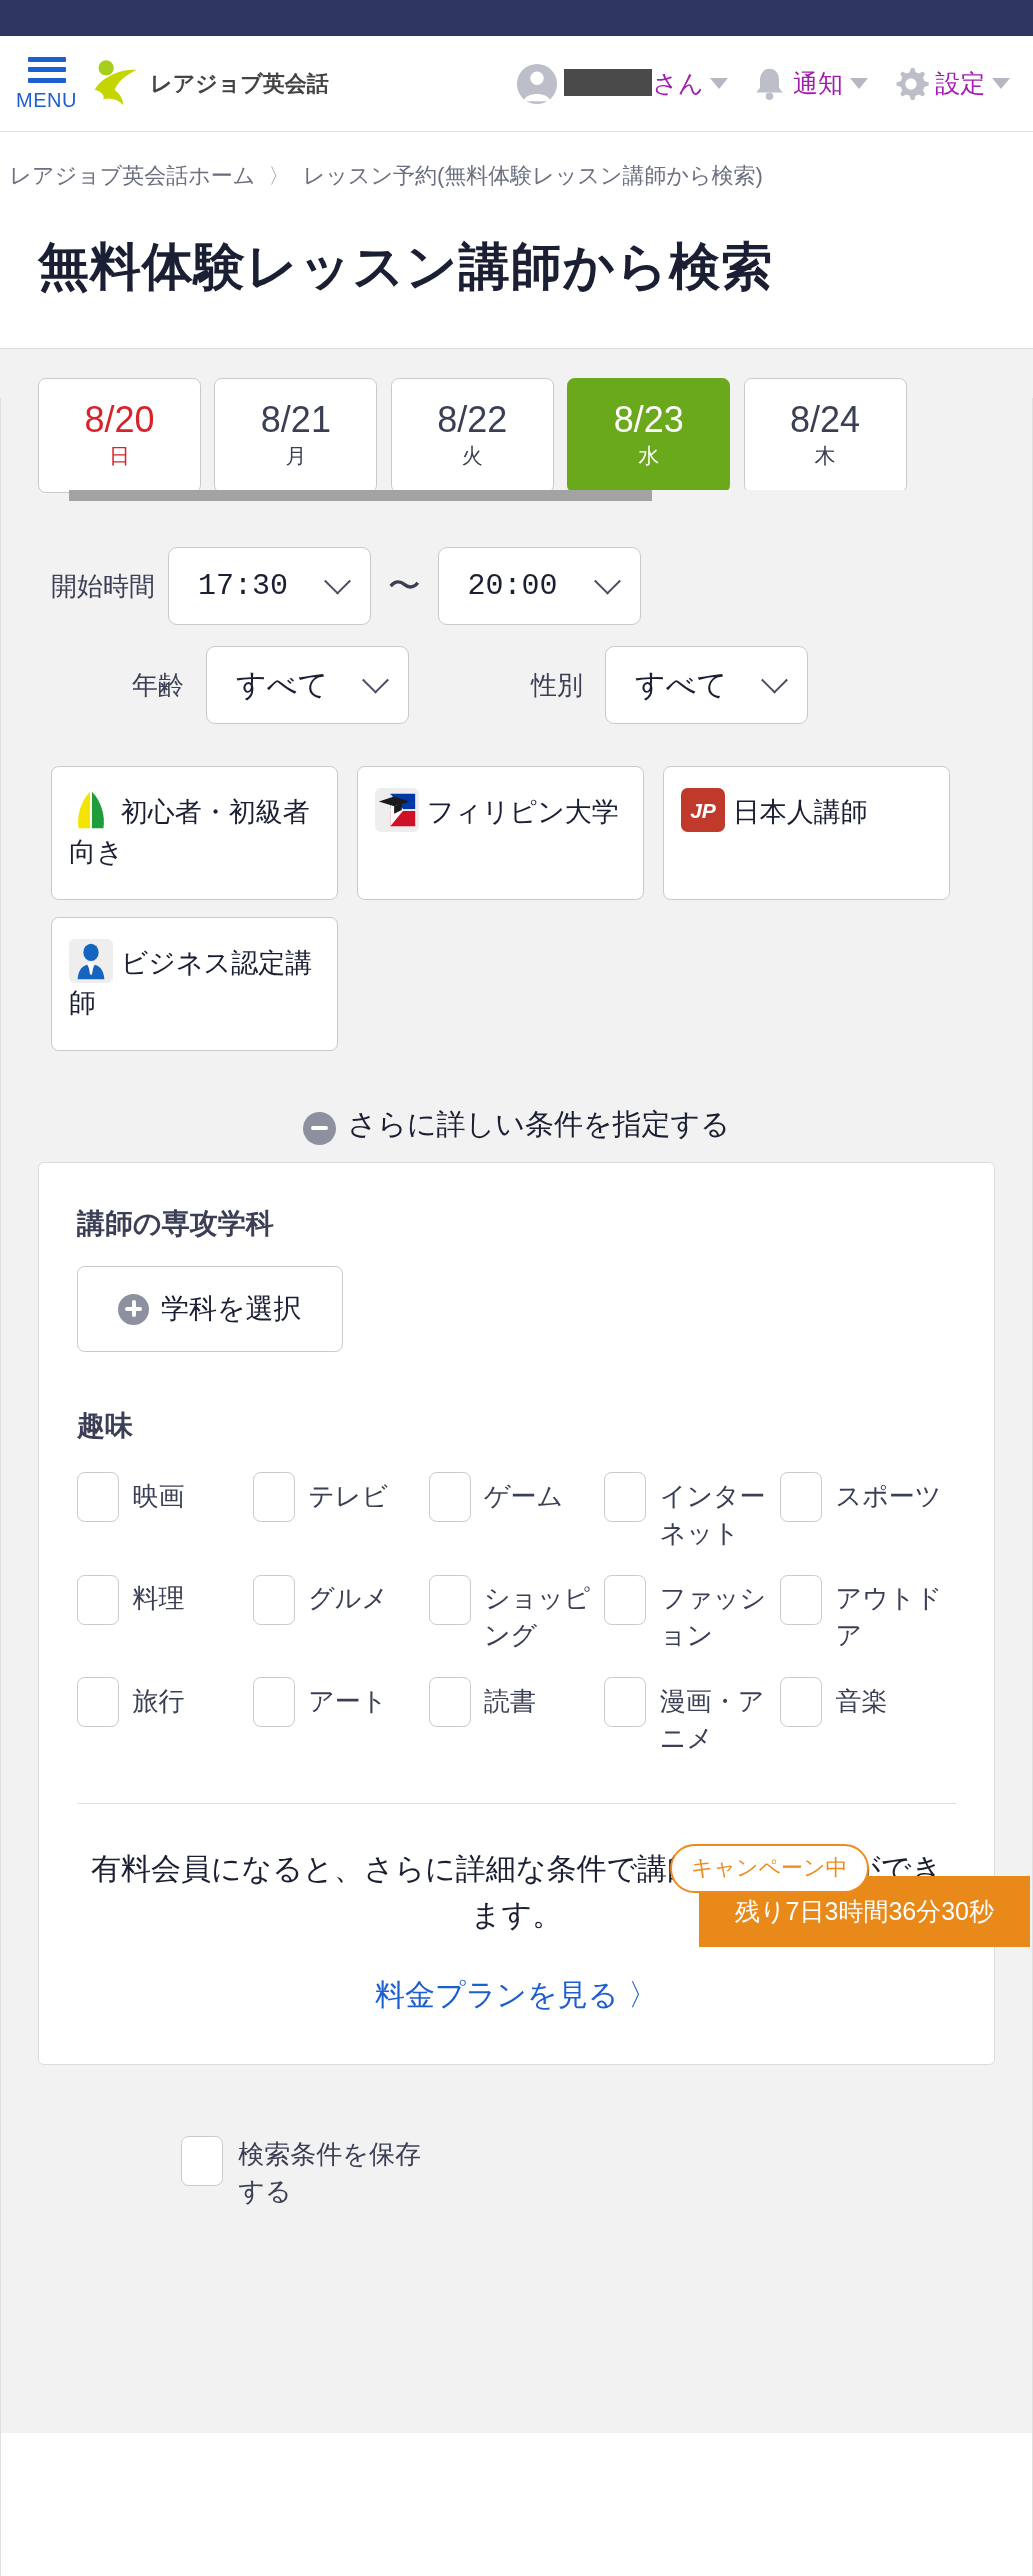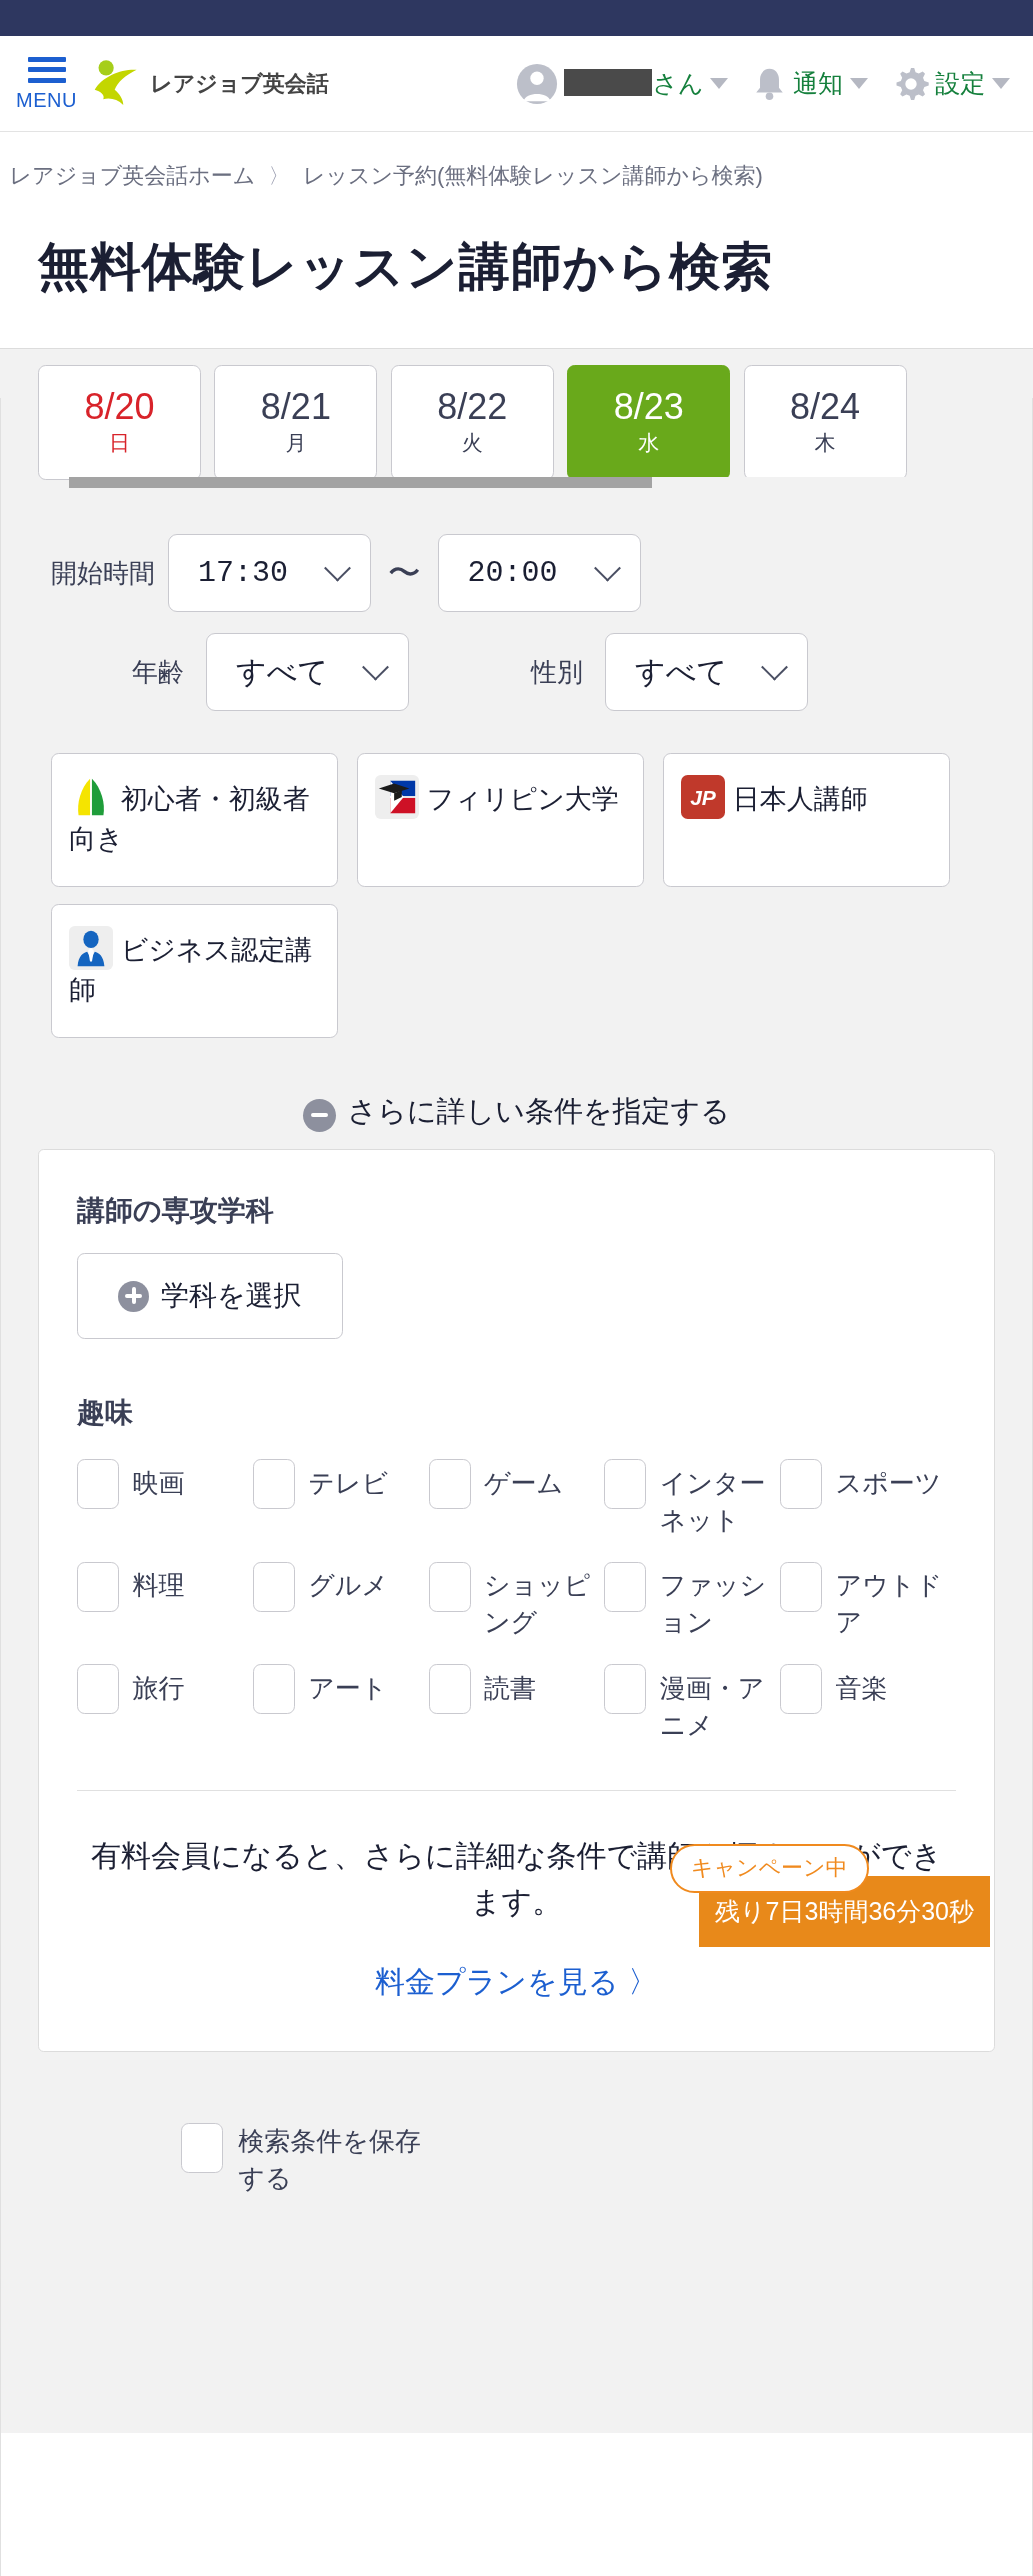--- a/index.html
+++ b/index.html
@@ -76,21 +76,21 @@
   }
   .hdr-item {
     display: flex;
     align-items: center;
     gap: 6.7px;
     cursor: pointer;
     white-space: nowrap;
   }
   .hdr-item .label {
     font-size: 25px;
-    color: #15803d;
+    color: #a21caf;
   }
   .caret-dn {
     width: 0; height: 0;
     border-left: 9.6px solid transparent;
     border-right: 9.6px solid transparent;
     border-top: 11.5px solid #b5b8c2;
     flex: none;
   }
   .redact {
     display: inline-block;
@@ -121,21 +121,21 @@
     padding: 42px 0 0 38px;
     letter-spacing: 1px;
     white-space: nowrap;
   }
 
   
   .search-panel {
     margin-top: 46px;
     background: #f2f2f2;
     border-top: 1px solid #dcdcdc;
-    padding: 16px 17px 0 17px;
+    padding: 29px 17px 0 17px;
     min-height: 2085px;
   }
 
   
   .date-strip-wrap { position: relative; padding-left: 21px; }
   .date-strip {
     display: flex;
     gap: 13.4px;
     align-items: flex-start;
   }
@@ -393,21 +393,21 @@
     white-space: nowrap;
     z-index: 2;
   }
   .campaign-bar {
     position: absolute;
     left: 29px;
     top: 32px;
     background: #e8891a;
     color: #ffffff;
     font-size: 25px;
-    padding: 19px 16px;
+    padding: 19px 36px;
     white-space: nowrap;
     z-index: 1;
   }
 
   
   .bottom-bar {
     background: #f2f2f2;
     padding: 50px 21px 0 21px;
     display: flex;
     align-items: flex-start;

